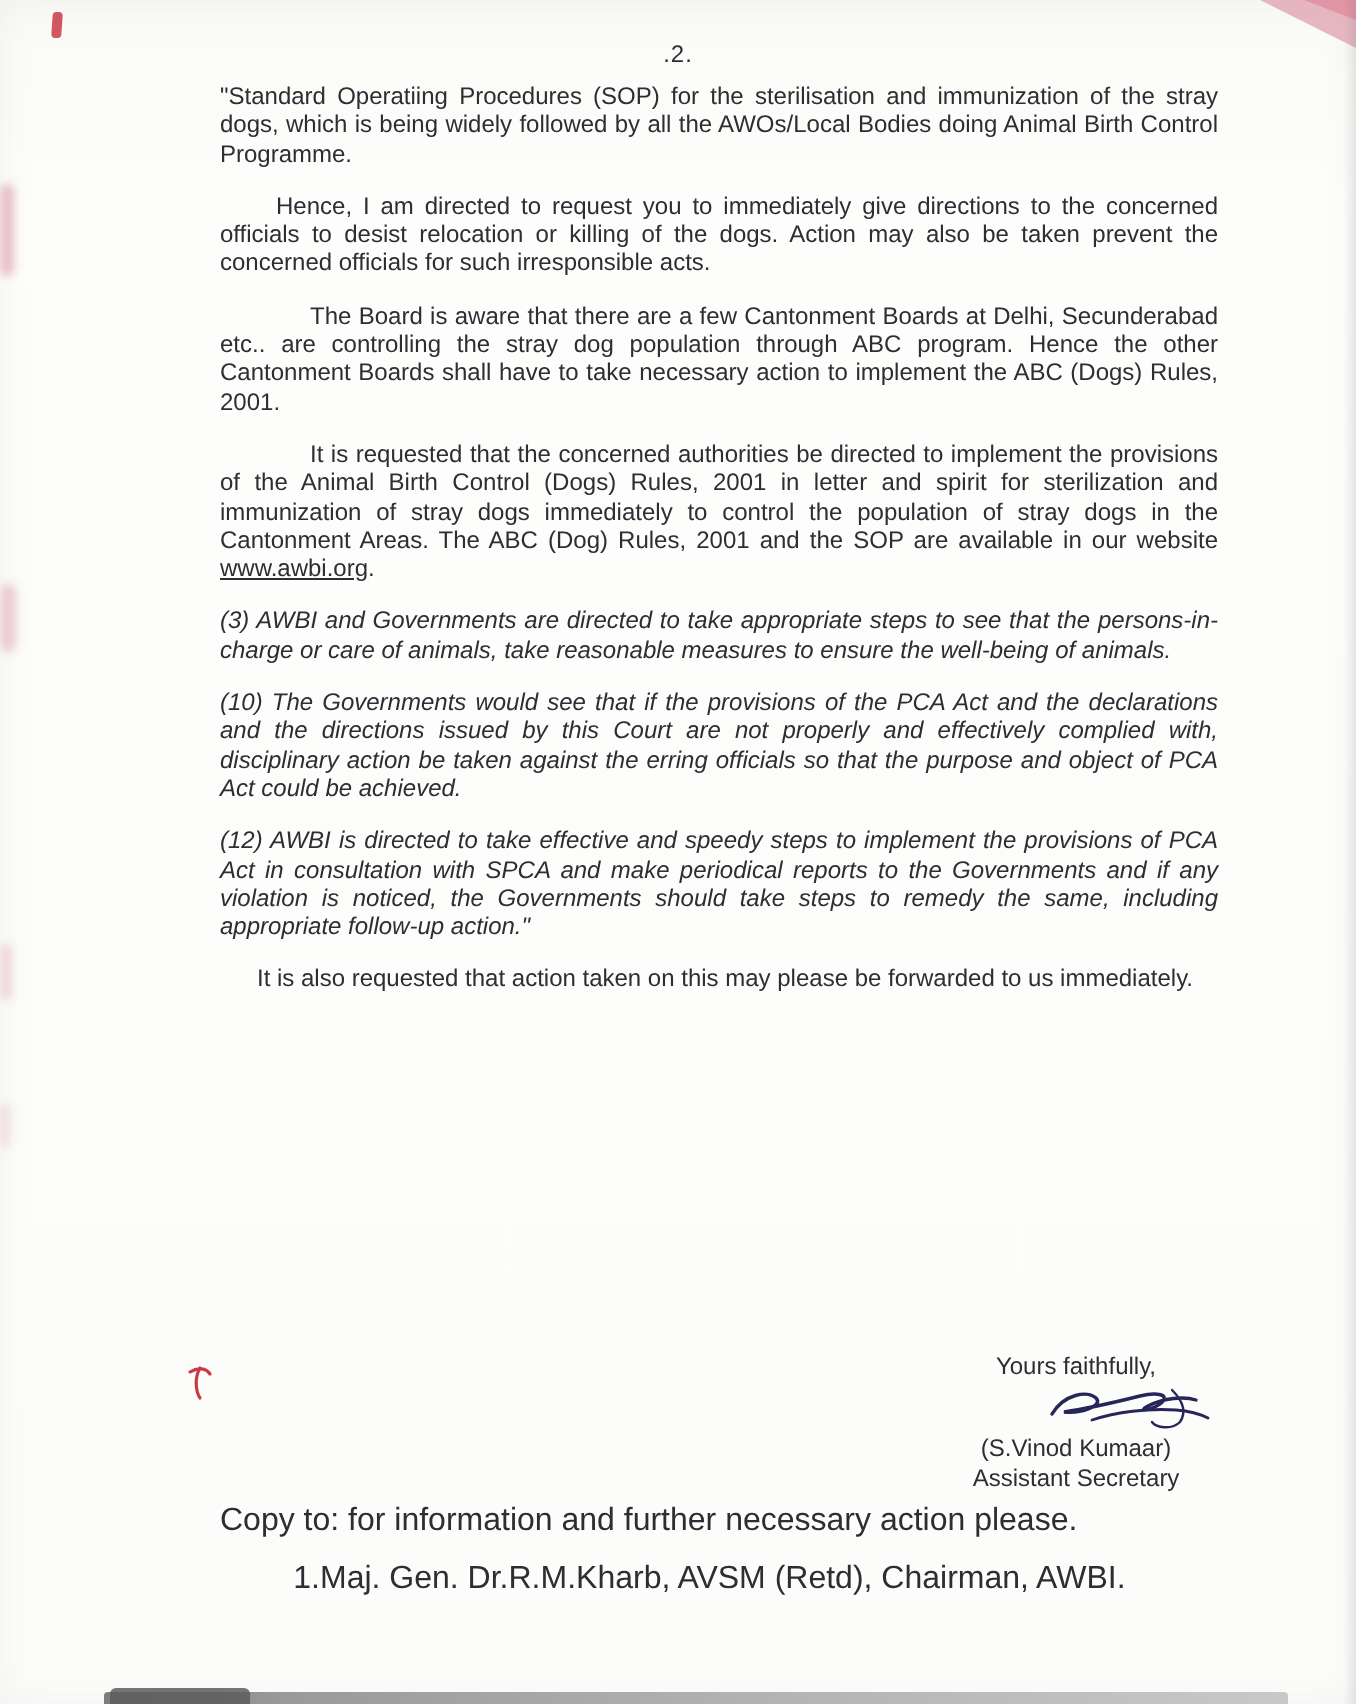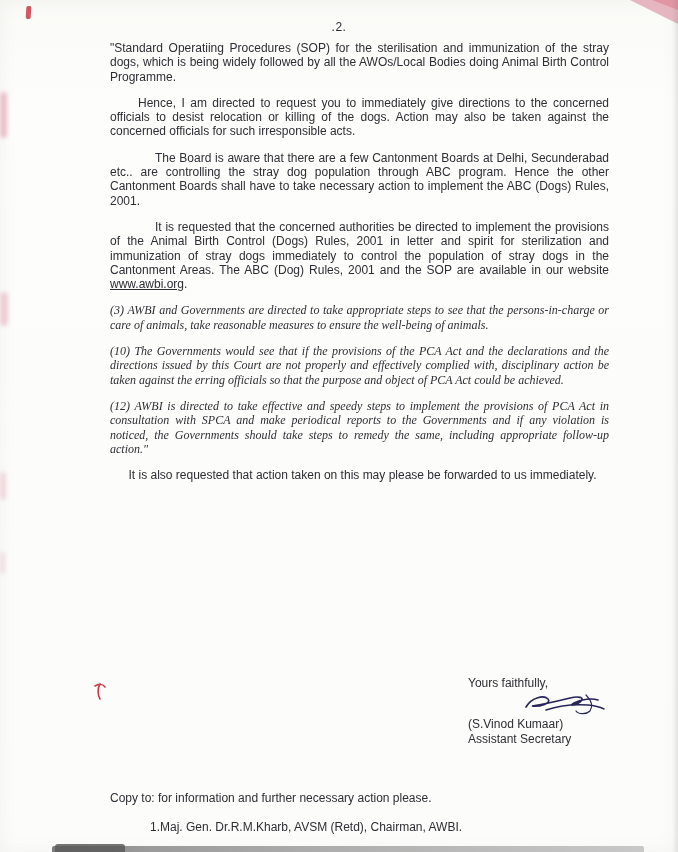--- a/index.html
+++ b/index.html
@@ -19,32 +19,32 @@
     text-align:center; font-size:12px; letter-spacing:0.5px;
   }
   .letter {
     position:absolute; left:110px; top:41px; width:499px;
     font-size:12px; line-height:14.3px; text-align:justify;
   }
   .letter p { margin:0 0 12px 0; }
   .ind-sm { text-indent:28px; }
   .ind-md { text-indent:45px; }
   .ind-lg { text-indent:75px; }
-  .quote  { margin:0 0 14px 48px; font-style:italic;font-family:Liberation Serif, serif; }
+  .quote  { margin:0 0 14px 48px; font-style:italic; }
   .closing { margin-top:16px; text-indent:6px; text-align:center; }
   .link { text-decoration:underline; color:inherit; cursor:pointer; }
 
   .sig-block {
     position:absolute; top:676px; left:468px; width:140px;
-    font-size:12px; text-align:left; line-height:15px;
+    font-size:12px; text-align:center; line-height:15px;
   }
   .sig-scribble { display:block; margin:1px 0 1px auto; }
   .sig-path { stroke: var(--signature-ink, #26265a); fill:none; stroke-linecap:round; }
 
-  .copy-block { position:absolute; left:110px; top:791px; font-size:12px; line-height:15px; }
+  .copy-block { position:absolute; left:110px; top:753px; font-size:16px; line-height:15px; }
   .copy-list { margin-top:14px;text-align:right; }
   .copy-item { margin-bottom:2px; }
   .copy-item .num { display:inline-block; width:40px; padding-left:10px; }
 
   
   .artifact { position:absolute; pointer-events:none; }
   .dash-red {
     left:26px; top:6px; width:5px; height:13px;
     background: var(--annotation-red, #c93a46);
     border-radius:2px; transform:rotate(4deg); opacity:.85;
@@ -79,21 +79,21 @@
 </style>
 </head>
 <body>
 
 <div class="page">
 
   <div class="page-number">.2.</div>
 
   <div class="letter">
     <p>"Standard Operatiing Procedures (SOP) for the sterilisation and immunization of the stray dogs, which is being widely followed by all the AWOs/Local Bodies doing Animal Birth Control Programme.</p>
-    <p class="ind-sm">Hence, I am directed to request you to immediately give directions to the concerned officials to desist relocation or killing of the dogs. Action may also be taken against the concerned officials for such irresponsible acts.</p>
+    <p class="ind-sm">Hence, I am directed to request you to immediately give directions to the concerned officials to desist relocation or killing of the dogs. Action may also be taken prevent the concerned officials for such irresponsible acts.</p>
     <p class="ind-md">The Board is aware that there are a few Cantonment Boards at Delhi, Secunderabad etc.. are controlling the stray dog population through ABC program. Hence the other Cantonment Boards shall have to take necessary action to implement the ABC (Dogs) Rules, 2001.</p>
     <p class="ind-md"><span>It is requested that the concerned authorities be directed to implement the provisions of the Animal Birth Control (Dogs) Rules, 2001 in letter and spirit for sterilization and immunization of stray dogs immediately to control the population of stray dogs in the Cantonment Areas. The ABC (Dog) Rules, 2001 and the SOP are available in our website</span> <a class="link">www.awbi.org</a><span>.</span></p>
 
     <p class="quote">(3) AWBI and Governments are directed to take appropriate steps to see that the persons-in-charge or care of animals, take reasonable measures to ensure the well-being of animals.</p>
     <p class="quote">(10) The Governments would see that if the provisions of the PCA Act and the declarations and the directions issued by this Court are not properly and effectively complied with, disciplinary action be taken against the erring officials so that the purpose and object of PCA Act could be achieved.</p>
     <p class="quote">(12) AWBI is directed to take effective and speedy steps to implement the provisions of PCA Act in consultation with SPCA and make periodical reports to the Governments and if any violation is noticed, the Governments should take steps to remedy the same, including appropriate follow-up action."</p>
 
     <p class="closing">It is also requested that action taken on this may please be forwarded to us immediately.</p>
   </div>
 

